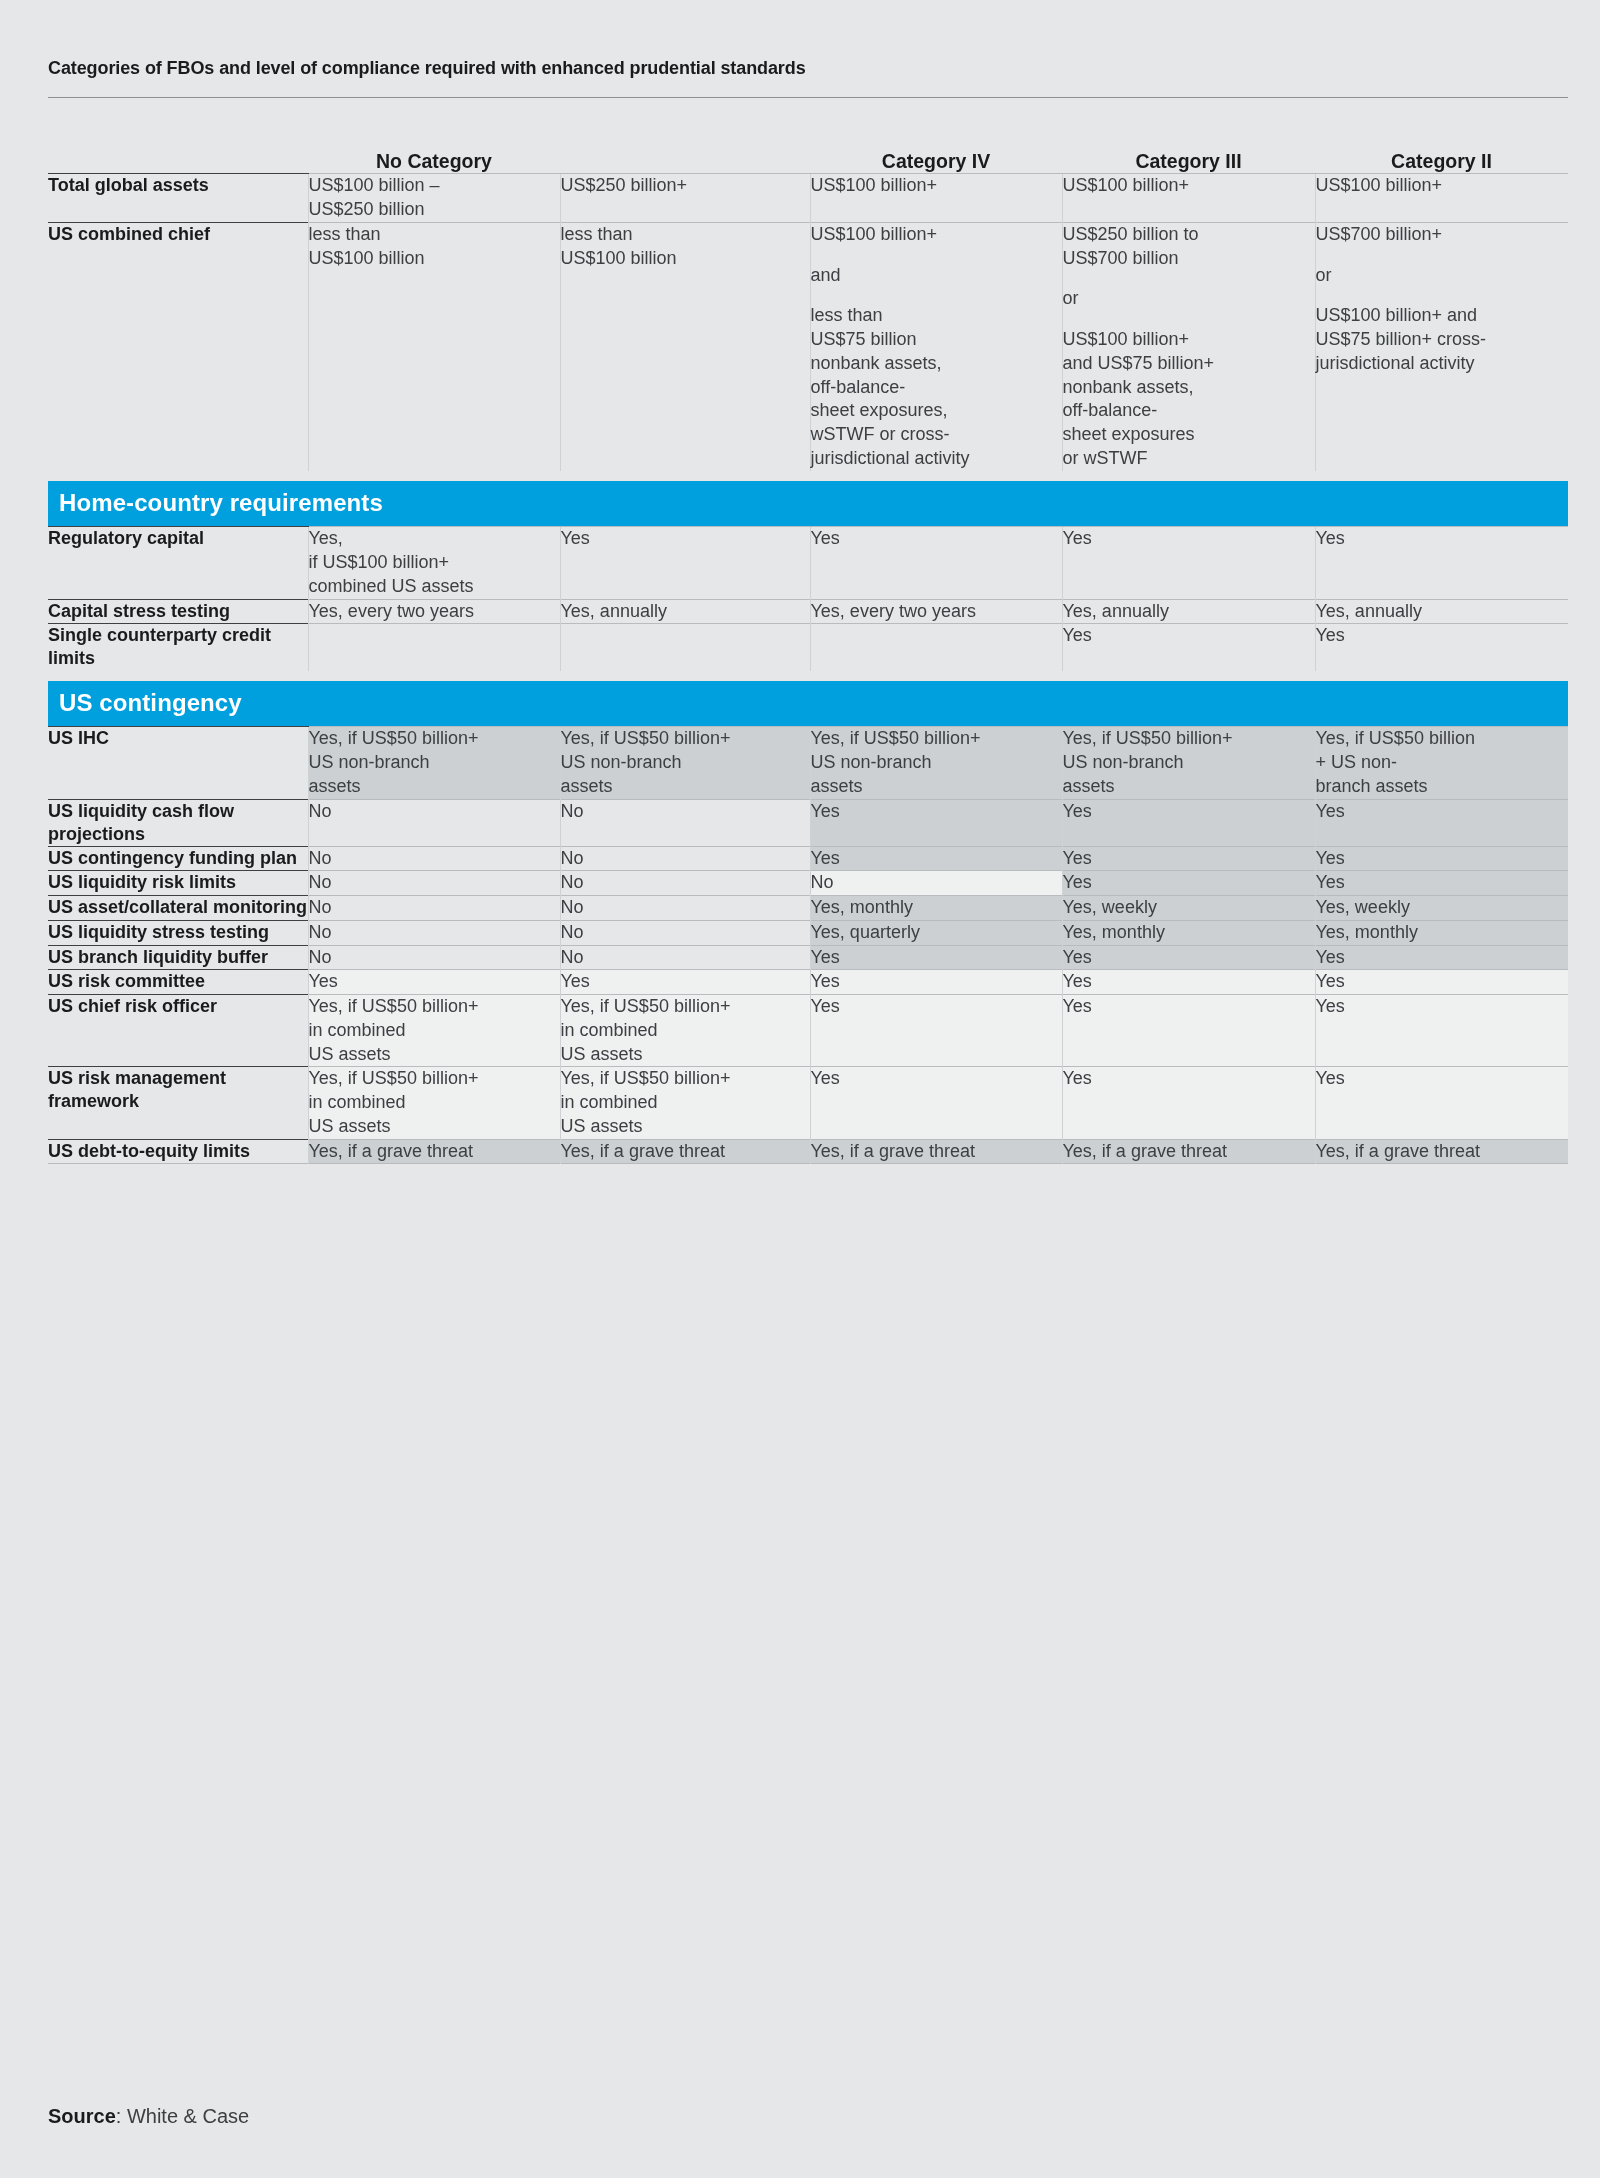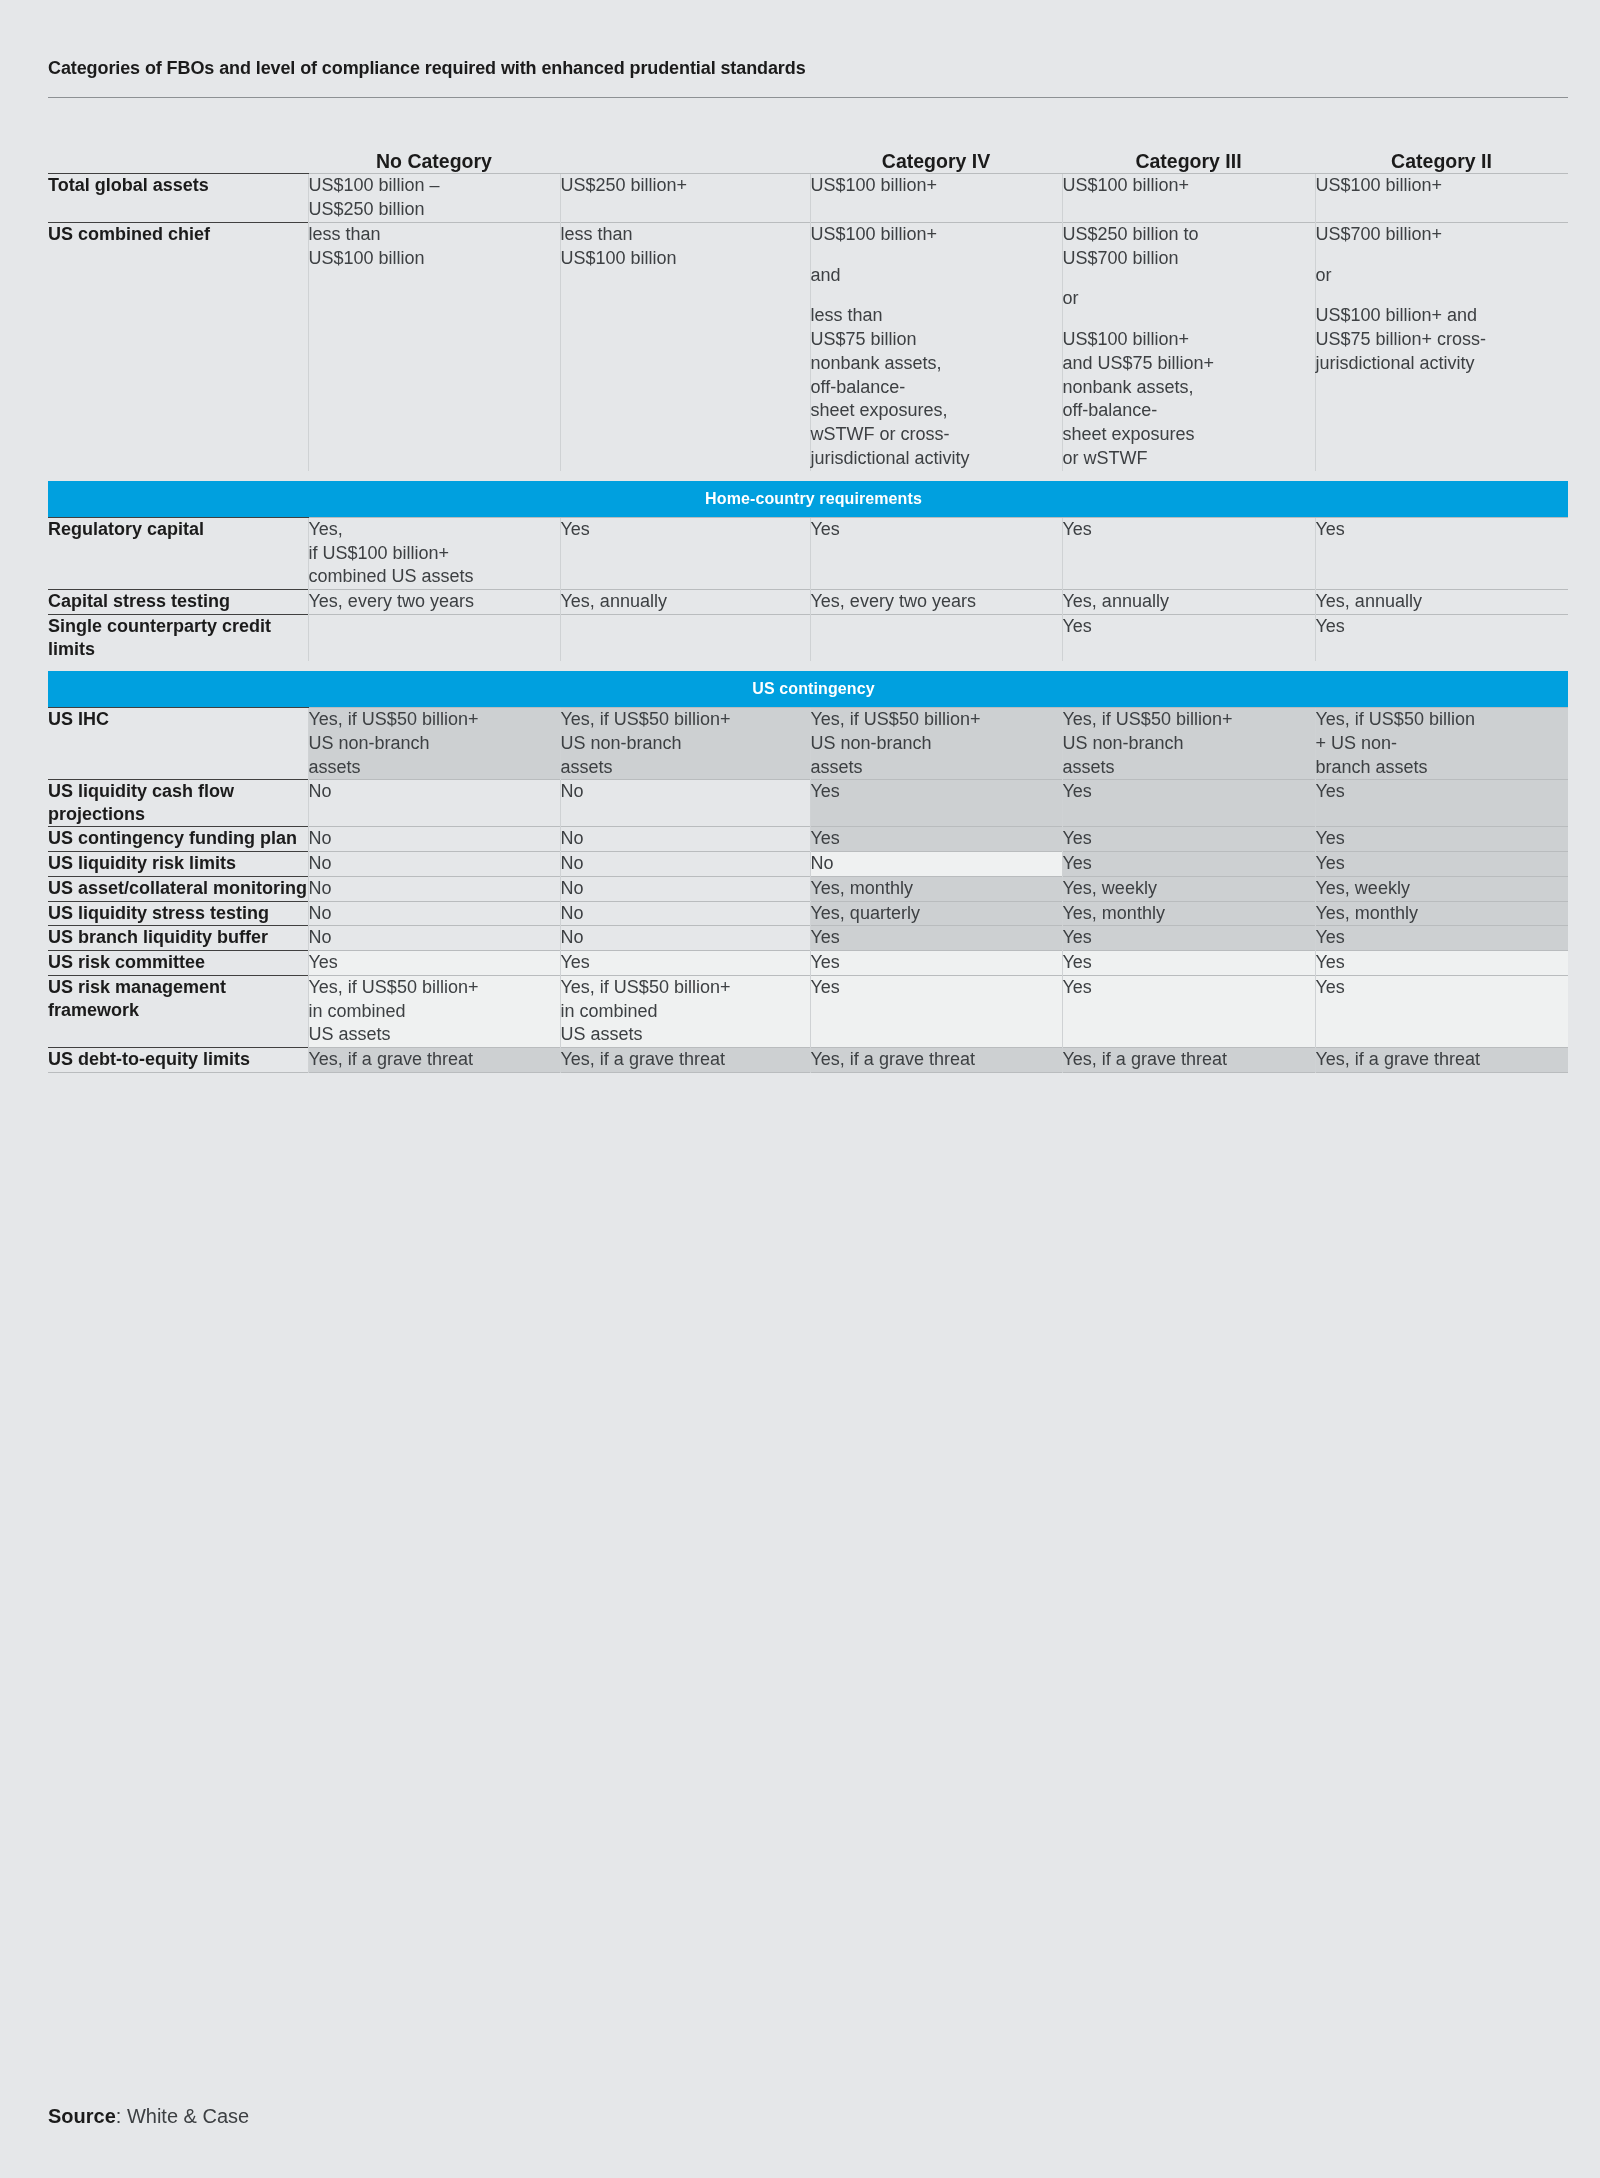--- a/index.html
+++ b/index.html
@@ -103,27 +103,26 @@
 
   
   .sh-gray   { background: #cdd0d2; }
   .sh-light  { background: #eff1f1; }
   .sh-base   { background: #e5e7e9; }
 
   
   .band td {
     background: #00a0df;
     color: #ffffff;
-    font-size: 16px;
+    font-size: 24px;
     font-weight: bold;
     padding: 8px 0 9px 11px;
     border: 0;
     line-height: 1.2;
     letter-spacing: 0.1px;
-    text-align: center;
   }
   .band-spacer td {
     height: 10px;
     background: #e5e7e9;
     border: 0;
     padding: 0;
   }
 
   
   .closer td {
@@ -414,20 +413,38 @@
             <p>Yes</p>
           </td>
           <td class="dcell sh-light">
             <p>Yes</p>
           </td>
           <td class="dcell sh-light">
             <p>Yes</p>
           </td>
         </tr>
         <tr>
+          <td class="rlabel">US chief risk officer</td>
+          <td class="dcell sh-light first">
+            <p>Yes, if US$50 billion+<br>in combined<br>US assets</p>
+          </td>
+          <td class="dcell sh-light">
+            <p>Yes, if US$50 billion+<br>in combined<br>US assets</p>
+          </td>
+          <td class="dcell sh-light">
+            <p>Yes</p>
+          </td>
+          <td class="dcell sh-light">
+            <p>Yes</p>
+          </td>
+          <td class="dcell sh-light">
+            <p>Yes</p>
+          </td>
+        </tr>
+        <tr>
           <td class="rlabel">US risk management framework</td>
           <td class="dcell sh-light first">
             <p>Yes, if US$50 billion+<br>in combined<br>US assets</p>
           </td>
           <td class="dcell sh-light">
             <p>Yes, if US$50 billion+<br>in combined<br>US assets</p>
           </td>
           <td class="dcell sh-light">
             <p>Yes</p>
           </td>

